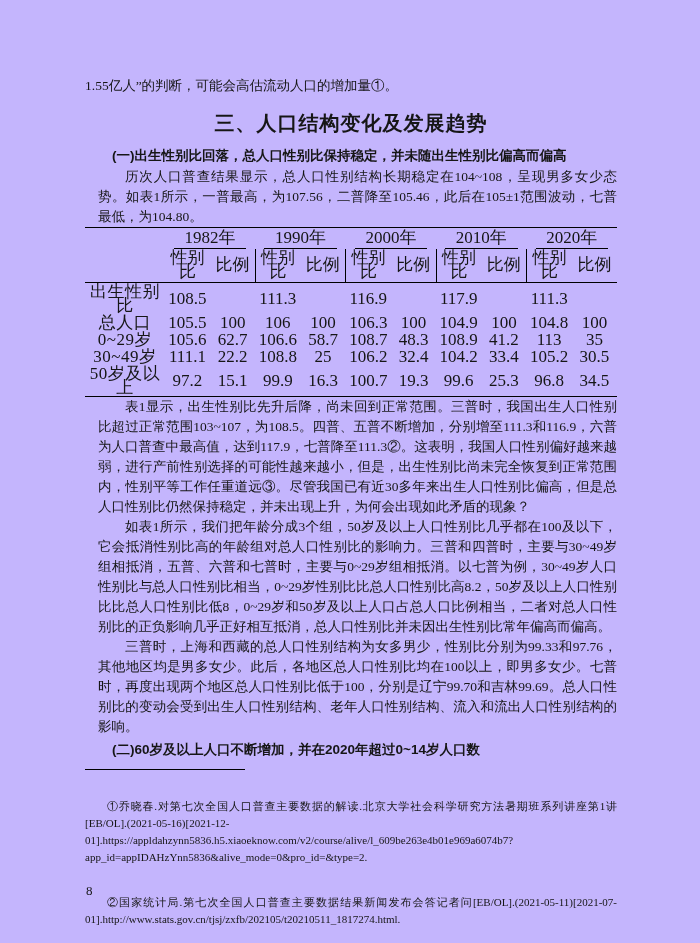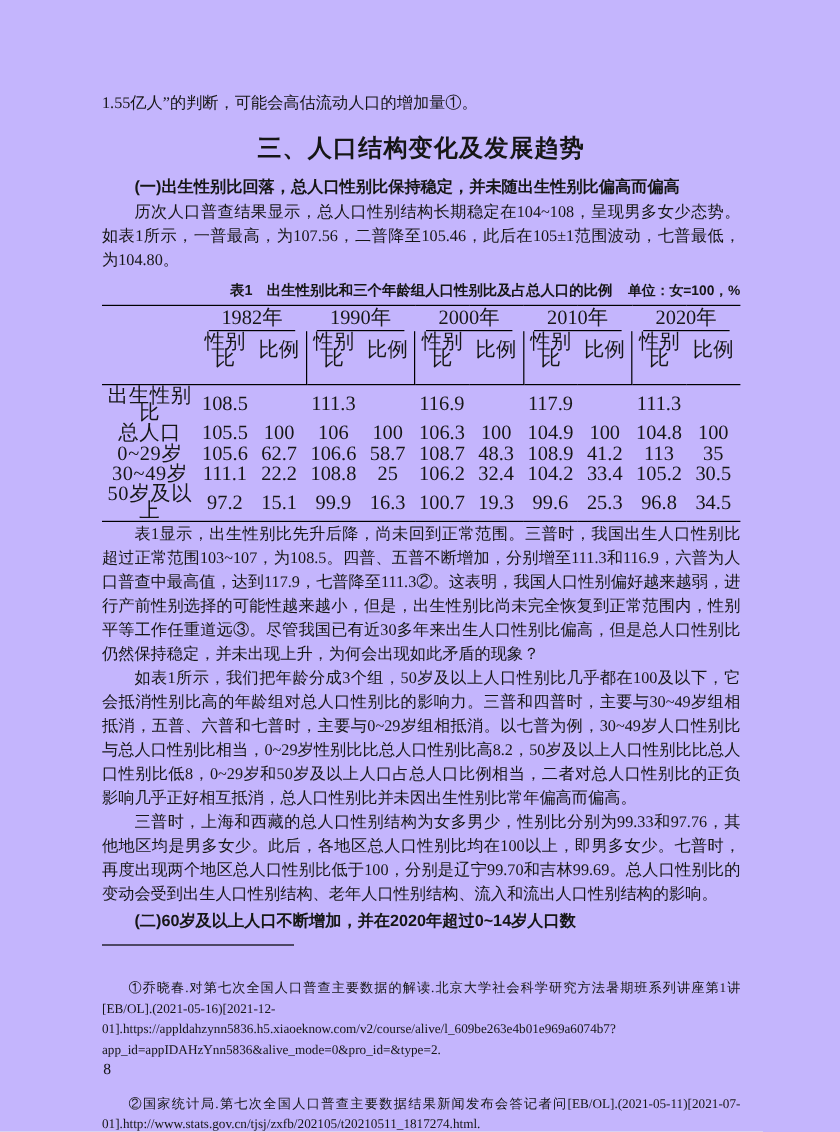--- a/index.html
+++ b/index.html
@@ -3,21 +3,21 @@
 <meta charset="utf-8">
 <style>
   * { margin:0; padding:0; box-sizing:border-box; }
   html,body { background:#e8e8e8; }
   body { width:700px; height:943px; font-family:"Liberation Serif","DejaVu Serif",serif; color:#161616; }
   .page {
     width:700px; height:943px; background:#c4b5fd; position:relative;
     padding:76px 83px 0 85px; overflow:hidden;
   }
   .bodytext { font-size:13.5px; line-height:20px; text-align:justify; }
-  .para { text-indent:2em; }
+  .para { text-indent:2em;margin-left:13px; }
   .section-heading {
     font-family:"Liberation Sans","DejaVu Sans",sans-serif;
     font-weight:bold; font-size:20px; text-align:center;
     margin:14px 0 9px; letter-spacing:1px;
   }
   .sub-heading {
     font-family:"Liberation Sans","DejaVu Sans",sans-serif;
     font-weight:bold; font-size:13.5px; line-height:20px;
     text-indent:2em; margin:3px 0 1px;
   }
@@ -43,21 +43,21 @@
   table.sex-table col.col-num { width:8.5%; }
   table.sex-table th, table.sex-table td {
     font-weight:normal; text-align:center; padding:1px 0; line-height:14px;
   }
   table.sex-table th.year { padding:2px 0 0; }
   table.sex-table th.year span {
     display:block; margin:0 9px; padding:1px 0 3px;
     border-bottom:1px solid #000;
   }
   table.sex-table th.corner { border-bottom:1px solid #000; }
-  table.sex-table tr.subhead th { border-bottom:1px solid #000; padding:2px 0 14px; }
+  table.sex-table tr.subhead th { border-bottom:1px solid #000; padding:2px 0 3px; }
   table.sex-table tr.subhead th.gsep { border-left:1px solid #000; }
   table.sex-table tbody td { padding:2px 0 1px; }
   table.sex-table td.rowlabel { letter-spacing:0.5px; }
   
   .table-note {
     font-size:11px; line-height:15px; font-style:italic;
     text-align:justify; text-indent:2em; margin:6px 0 6px;
   }
   
   .footnote-divider {
@@ -77,24 +77,20 @@
 <div class="page">
 
   <p class="bodytext">1.55亿人”的判断，可能会高估流动人口的增加量①。</p>
 
   <h1 class="section-heading">三、人口结构变化及发展趋势</h1>
 
   <h2 class="sub-heading">(一)出生性别比回落，总人口性别比保持稳定，并未随出生性别比偏高而偏高</h2>
 
   <p class="bodytext para">历次人口普查结果显示，总人口性别结构长期稳定在104~108，呈现男多女少态势。如表1所示，一普最高，为107.56，二普降至105.46，此后在105±1范围波动，七普最低，为104.80。</p>
 
-  <div class="table-caption">
-    <span class="tcap-title">表1　出生性别比和三个年龄组人口性别比及占总人口的比例</span>
-    <span class="tcap-unit">单位：女=100，%</span>
-  </div>
 
   <table class="sex-table">
     <colgroup id="sex-table-cols">
         <col class="col-label">
         <col class="col-num">
         <col class="col-num">
         <col class="col-num">
         <col class="col-num">
         <col class="col-num">
         <col class="col-num">

